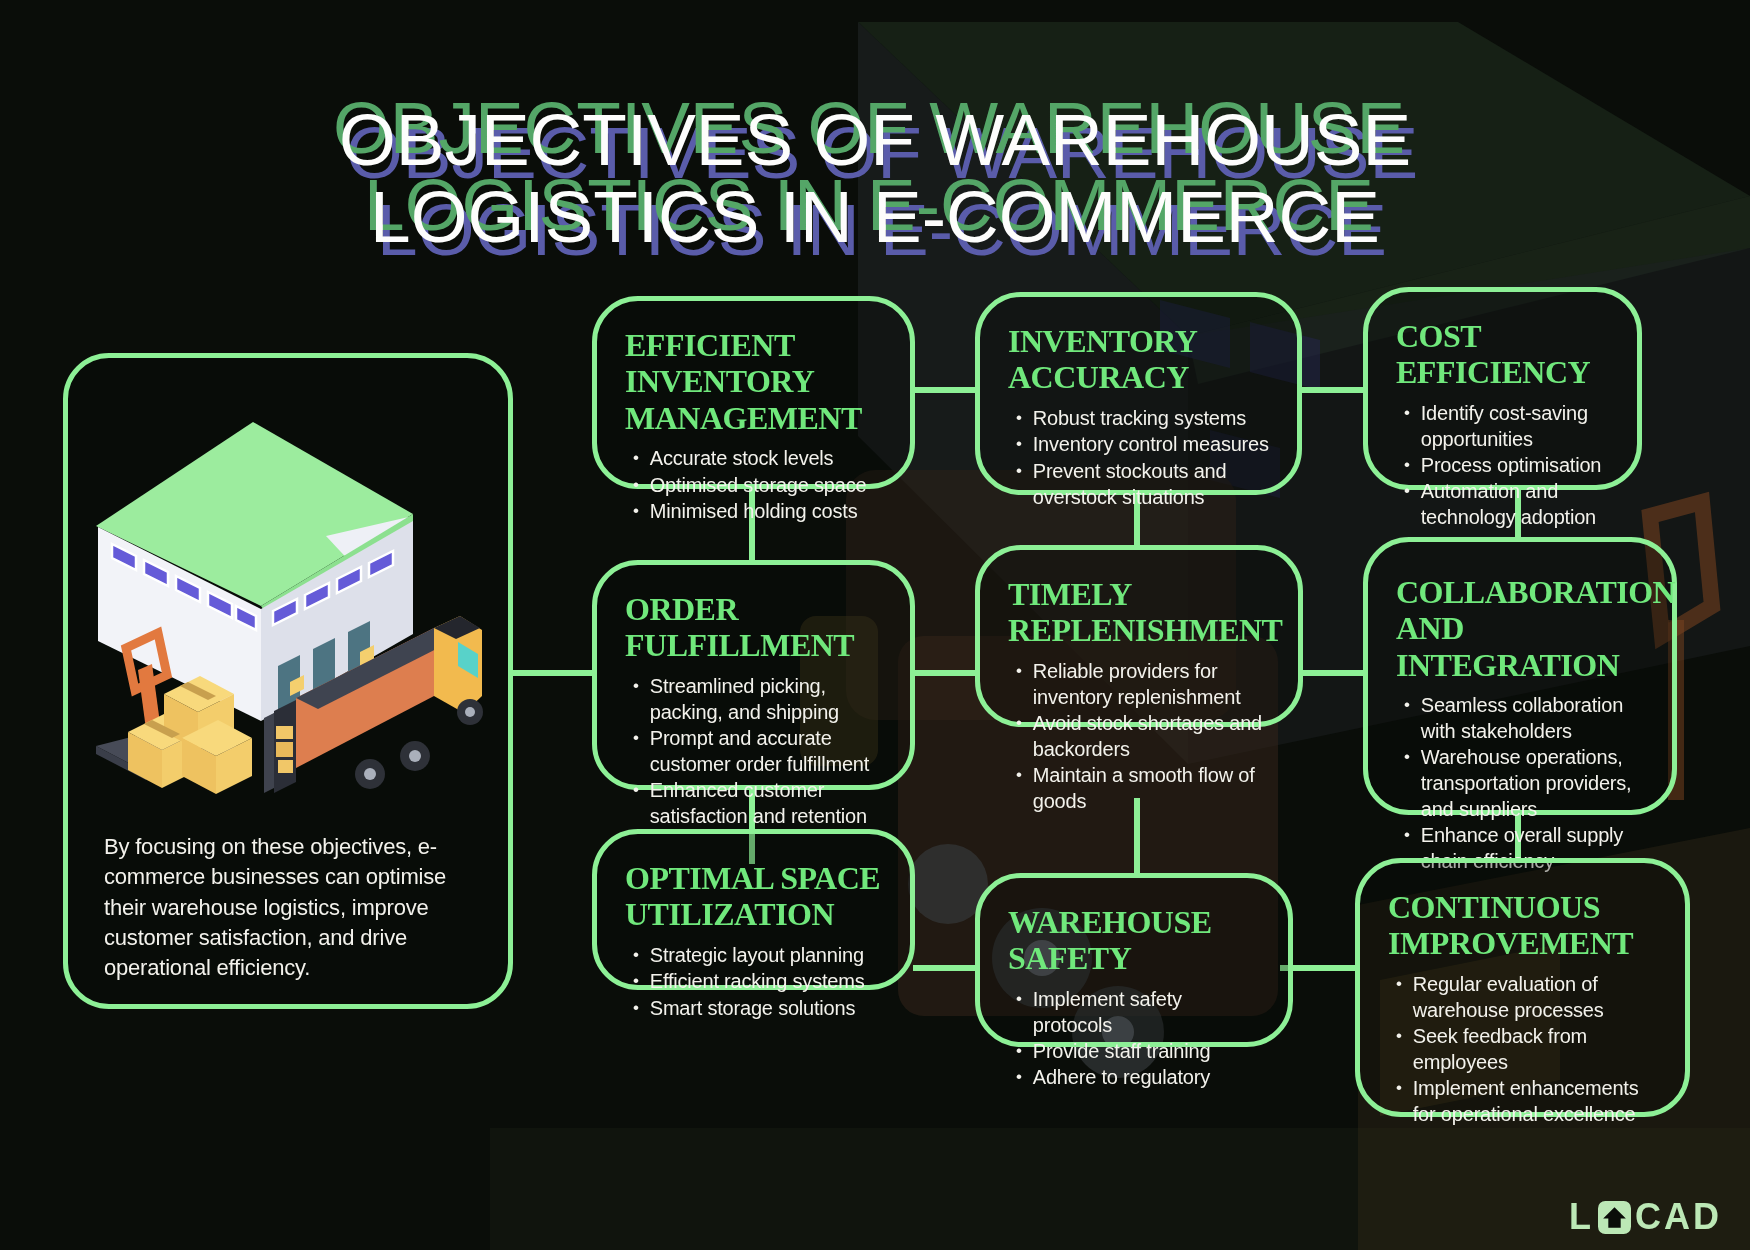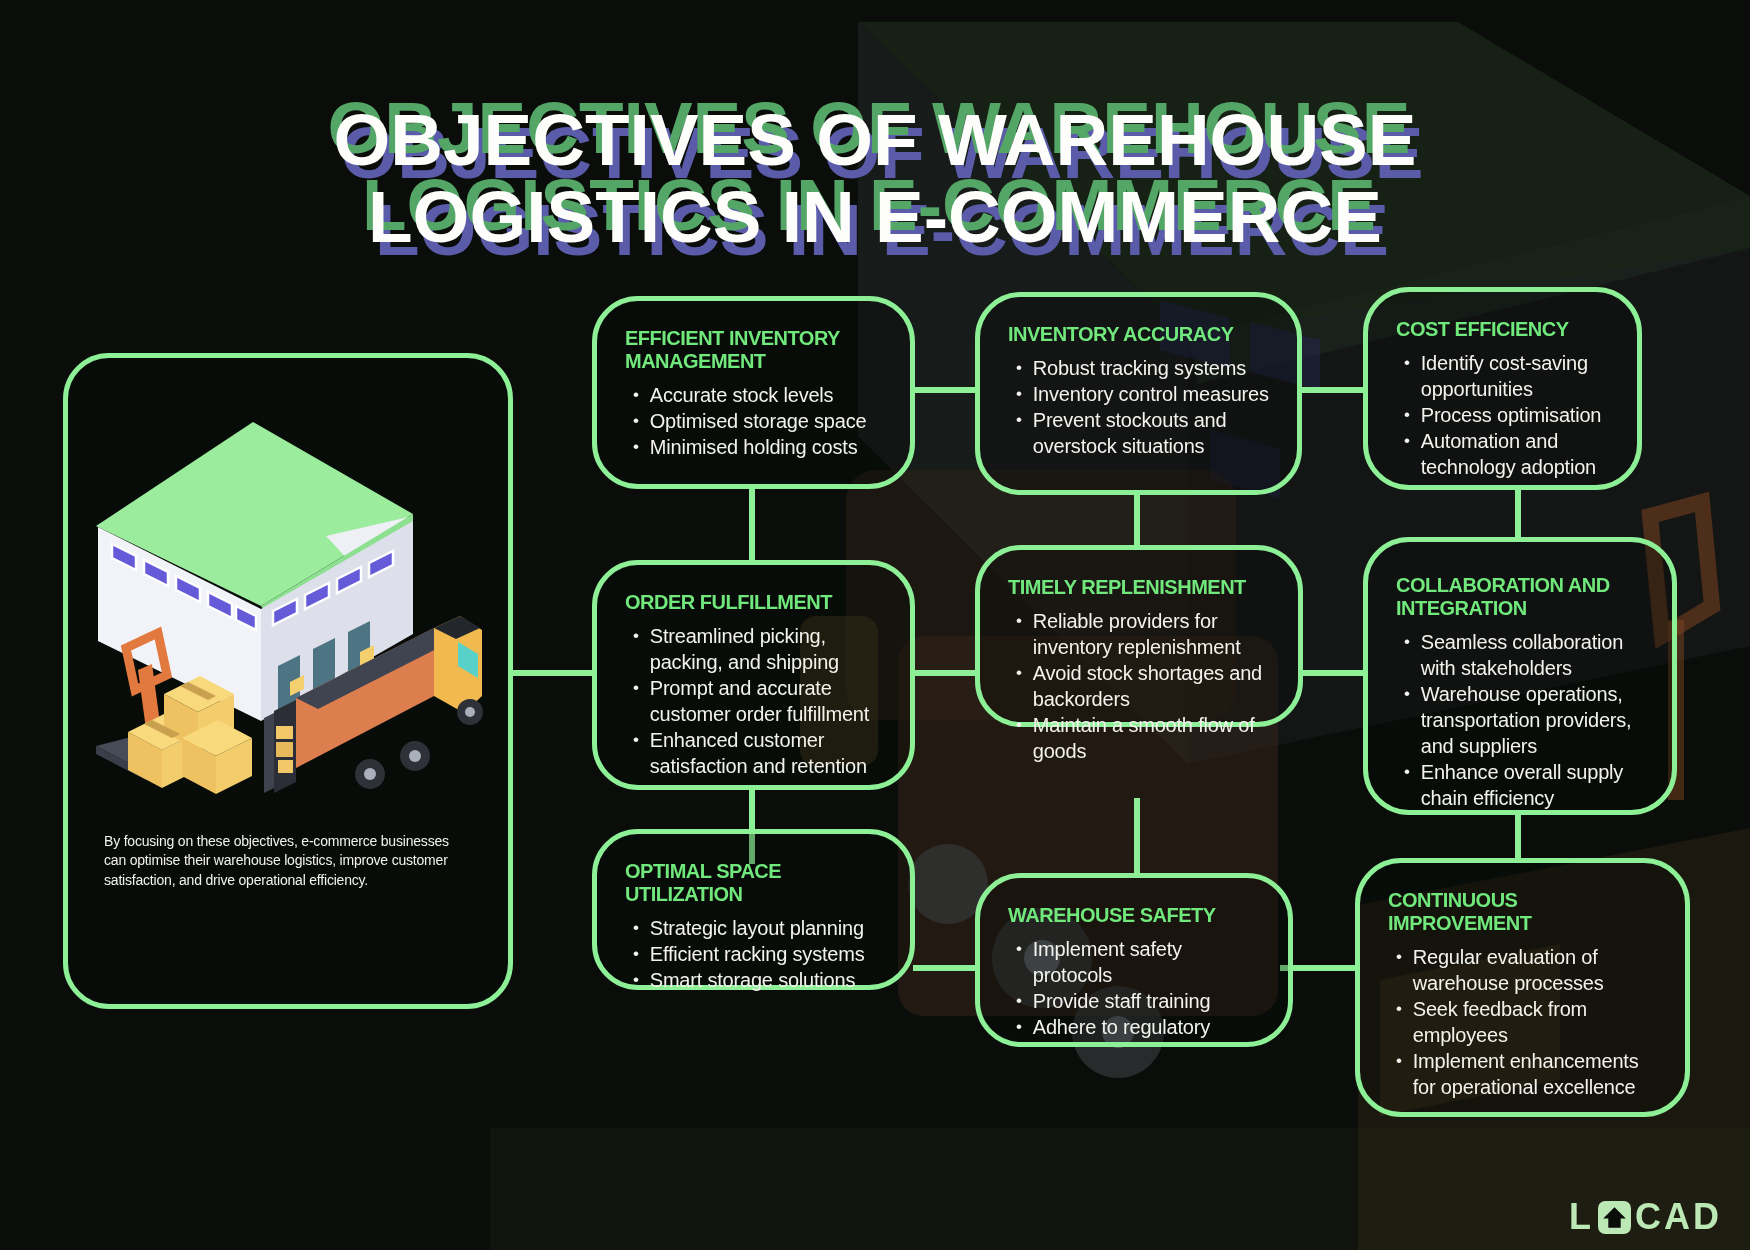--- a/index.html
+++ b/index.html
@@ -14,51 +14,52 @@
   body{font-family:"Liberation Sans",sans-serif;}
   #canvas{
     position:relative;width:1750px;height:1250px;background:var(--bg);
     overflow:hidden;
   }
   
   #bg-art{position:absolute;left:0;top:0;z-index:0;}
   
   .title{
     position:absolute;left:0;top:52px;width:100%;text-align:center;z-index:2;
-    color:#fdfdfc;font-weight:700;font-size:73px;line-height:1.06;
+    color:#fdfdfc;font-weight:400;font-size:73px;line-height:1.06;
     letter-spacing:0px;
     text-shadow:-6px -12px 0 #54a667, 7px 13px 0 #5a5caa;
   }
   
   .card{
     position:absolute;z-index:2;
     border:5px solid var(--line);border-radius:46px;
     background:rgba(6,9,6,0.30);
     padding:26px 26px 20px 28px;
   }
   .card h2{
     margin:0 0 9px 0;
-    font-size:20px;font-weight:800;line-height:1.14;letter-spacing:-0.5px;
+    font-size:32px;font-weight:800;line-height:1.14;letter-spacing:-0.5px;
     color:var(--head);
+    font-family:Liberation Serif, serif;
   }
   .bullets{list-style:none;margin:0;padding:0 0 0 8px;}
   .bullets li{
     display:flex;gap:11px;align-items:flex-start;
     font-size:20px;line-height:1.3;letter-spacing:-0.2px;color:var(--text);
   }
   .bullets .dot{flex:0 0 auto;font-size:17px;line-height:1.55;}
   
   #intro{
     position:absolute;left:63px;top:353px;width:450px;height:656px;z-index:2;
     border:5px solid var(--line);border-radius:46px;background:rgba(6,9,6,0.30);
   }
   #intro svg{display:block;margin:6px auto 0 auto;}
   #intro p{
     margin:2px 34px 0 36px;
-    font-size:14px;line-height:1.38;letter-spacing:-0.2px;color:var(--text);
+    font-size:22px;line-height:1.38;letter-spacing:-0.2px;color:var(--text);
   }
   
   .cn{position:absolute;background:var(--line);z-index:1;}
   
   #brand{
     position:absolute;right:28px;top:1196px;z-index:3;
     display:flex;align-items:center;gap:3px;
     color:var(--brand);font-weight:900;font-size:36px;letter-spacing:3px;
   }
   #brand .o-icon{display:inline-block;width:33px;height:33px;margin:0 1px;}

